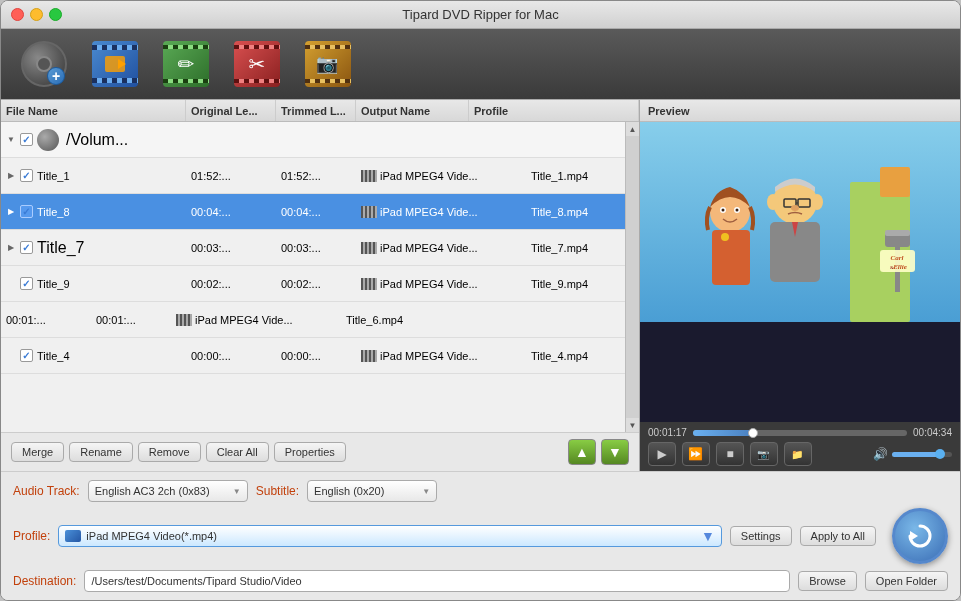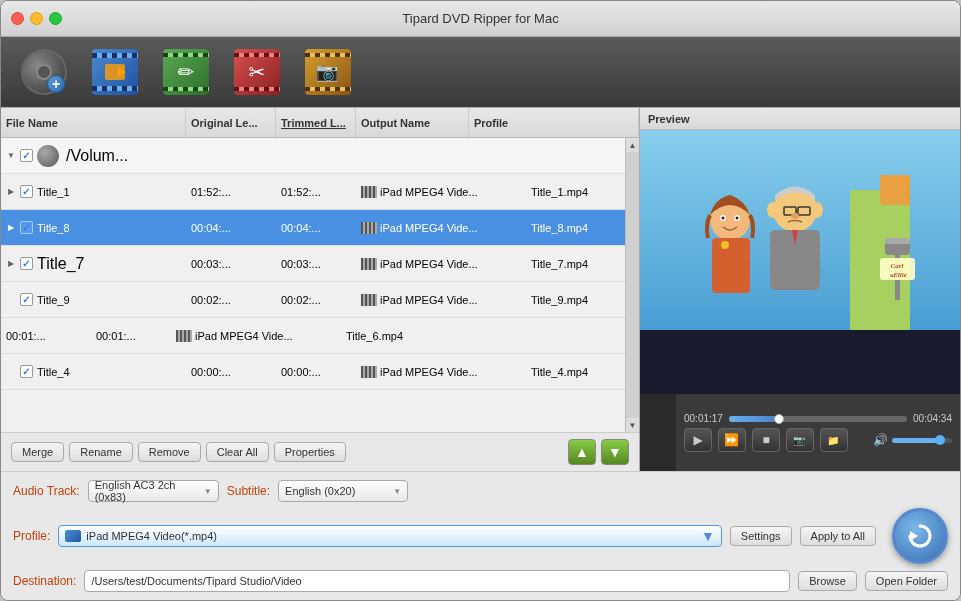--- a/index.html
+++ b/index.html
@@ -17,21 +17,21 @@
       background: #ececec;
       border-radius: 8px;
       overflow: hidden;
       display: flex;
       flex-direction: column;
       border: 1px solid #888;
     }
     
     .title-bar {
       background: linear-gradient(to bottom, #e8e8e8, #d0d0d0);
-      height: 36px;
+      height: 28px;
       display: flex;
       align-items: center;
       padding: 0 10px;
       border-bottom: 1px solid #aaa;
       position: relative;
     }
     .traffic-lights {
       display: flex;
       gap: 6px;
       align-items: center;
@@ -113,37 +113,37 @@
       display: flex;
       flex-direction: column;
       background: #f0f0f0;
       border-right: 1px solid #aaa;
     }
     
     .table-header {
       display: flex;
       background: linear-gradient(to bottom, #e8e8e8, #d8d8d8);
       border-bottom: 1px solid #bbb;
-      height: 30px;
+      height: 22px;
       align-items: center;
     }
     .th {
       padding: 0 5px;
       font-size: 11px;
       color: #333;
       font-weight: 600;
       border-right: 1px solid #ccc;
       height: 100%;
       display: flex;
       align-items: center;
       overflow: hidden;
     }
     .th-filename { width: 185px; }
     .th-original { width: 90px; }
-    .th-trimmed { width: 80px; text-decoration: underline; }
+    .th-trimmed { width: 80px; }
     .th-profile { width: 170px; }
     .th-output { flex: 1; }
     .table-row {
       display: flex;
       align-items: center;
       height: 36px;
       border-bottom: 1px solid #ddd;
       cursor: pointer;
     }
     .table-row.selected { background: #4a90e2; color: white; }
@@ -252,25 +252,24 @@
     }
     .preview-video {
       flex: 1;
       background: #1a1a2e;
       overflow: hidden;
       position: relative;
     }
     
     .preview-controls {
       background: #3a3a3a;
-      padding: 19px 8px;
+      padding: 5px 8px;
       display: flex;
       flex-direction: column;
       gap: 4px;
-      margin-left: 36px;
     }
     .time-bar {
       display: flex;
       align-items: center;
       gap: 6px;
     }
     .time-text {
       font-size: 10px;
       color: #ccc;
       white-space: nowrap;
@@ -744,21 +743,21 @@
           </div>
         </div>
       </div>
     </div>
   </div>
 
   <div class="bottom-controls">
 
     <div class="control-row">
       <span class="control-label">Audio Track:</span>
-      <div class="select-box" style="width:131px;">
+      <div class="select-box" style="width:160px;">
         <span>English AC3 2ch (0x83)</span>
         <span class="select-arrow">▼</span>
       </div>
       <span class="control-label">Subtitle:</span>
       <div class="select-box" style="width:130px;">
         <span>English (0x20)</span>
         <span class="select-arrow">▼</span>
       </div>
     </div>
 

